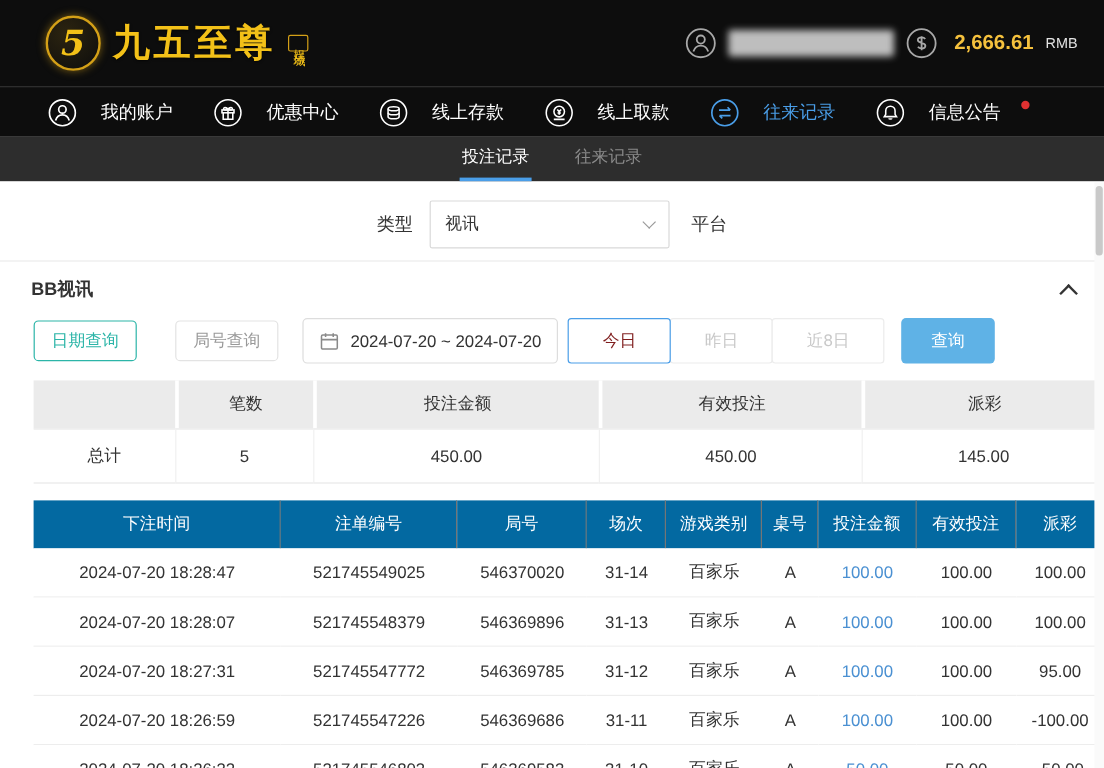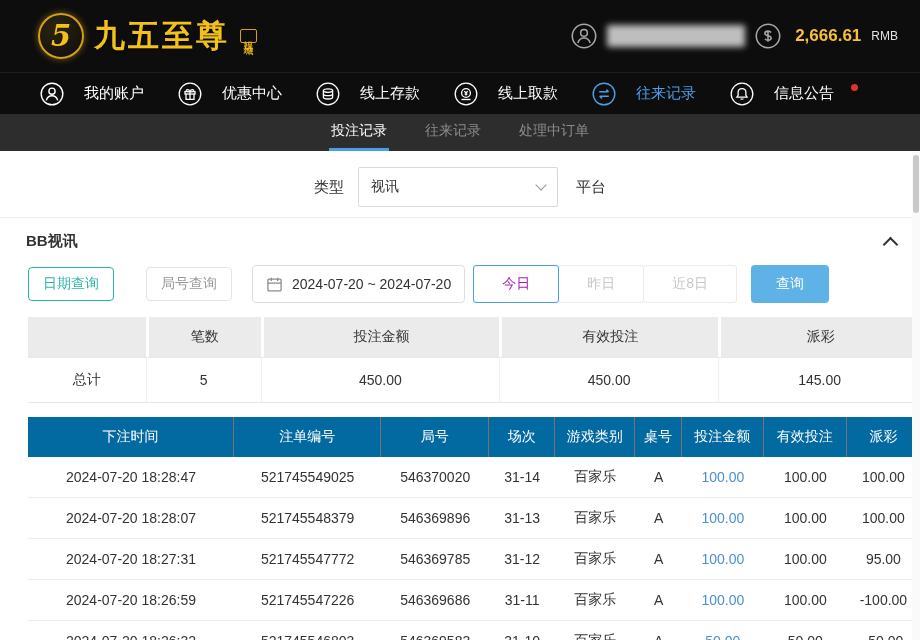--- a/index.html
+++ b/index.html
@@ -62,21 +62,21 @@
   .btn-date{border:1px solid #2cb5a8;color:#2cb5a8;height:34px;padding:0 14px;}
   .btn-round{border:1px solid #e3e3e3;color:#999;height:34px;padding:0 14px;margin-left:32px;}
   .date-input{margin-left:20px;height:38px;border:1px solid #ddd;border-radius:4px;
     display:flex;align-items:center;gap:9px;padding:0 13px;font-size:14px;color:#333;
     cursor:pointer;box-sizing:border-box;}
   .seg{display:flex;margin-left:8px;}
   .seg-btn{height:38px;padding:0 28px;font-size:14px;background:#fff;
     border:1px solid #ececec;color:#c9c9c9;cursor:pointer;border-radius:3px;
     box-sizing:border-box;display:inline-flex;align-items:center;}
   .seg-btn:not(:first-child){margin-left:-1px;}
-  .seg-btn.active{border:1px solid #4a9ee8;color:#a21caf;position:relative;z-index:1;}
+  .seg-btn.active{border:1px solid #4a9ee8;color:#7f1d1d;position:relative;z-index:1;}
   .btn-search{margin-left:14px;height:38px;padding:0 25px;background:#5fb2e6;color:#fff;
     border:none;border-radius:4px;font-size:14px;cursor:pointer;}
   
   .summary-table{border-collapse:separate;border-spacing:0;margin:14px 0 0 28px;
     width:892px;table-layout:fixed;}
   .summary-table th{background:#ebebeb;height:38px;font-size:14px;font-weight:normal;
     color:#333;border-left:3px solid #fff;}
   .summary-table th:first-child{border-left:none;}
   .summary-table td{height:42px;text-align:center;font-size:14px;color:#333;
     border-top:1px solid #e8e8e8;border-bottom:1px solid #e8e8e8;border-left:1px solid #f0f0f0;}
@@ -171,21 +171,20 @@
       <path d="M10.7 16.6c.2.8 2.4.8 2.6 0"></path>
     </svg>
     <span>信息公告</span>
     <span class="red-dot"></span>
   </div>
 </div>
 
 <div class="subnav">
   <div class="tab active">投注记录</div>
   <div class="tab">往来记录</div>
-  <div class="tab">处理中订单</div>
 </div>
 
 <div class="filter-row">
   <div class="filter-group">
     <span class="filter-label">类型</span>
     <div class="select-box">
       <span>视讯</span>
       <span class="chev-down"></span>
     </div>
   </div>

